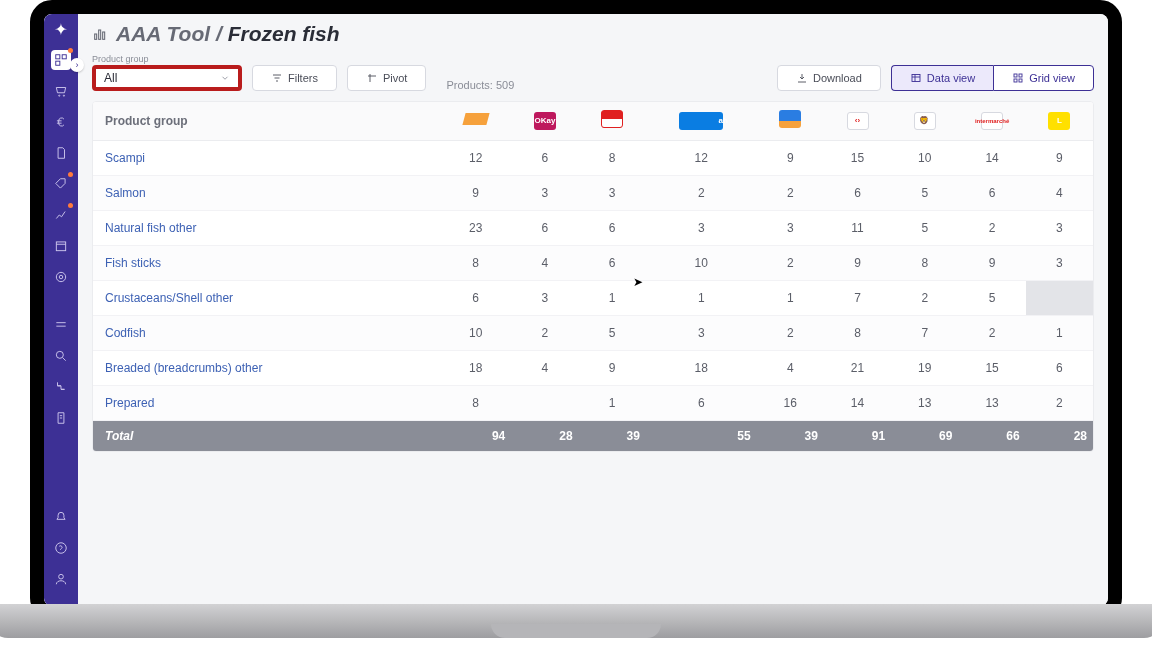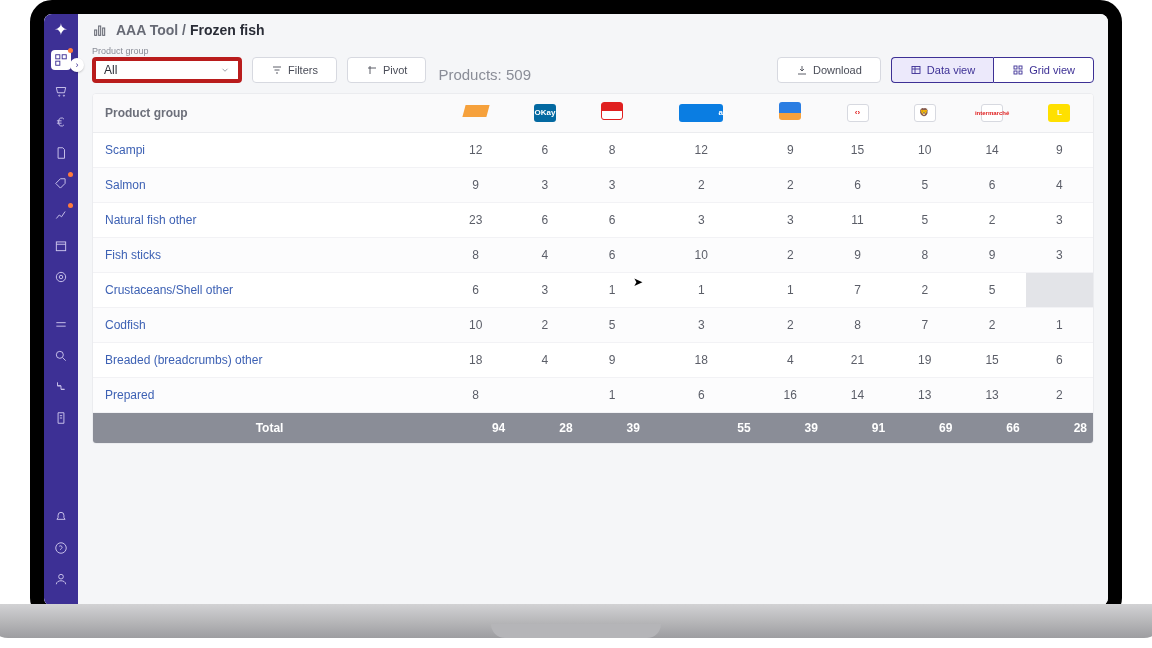--- a/index.html
+++ b/index.html
@@ -16,51 +16,51 @@
   .sidebar .expand { position: absolute; top: 44px; left: 26px; width: 14px; height: 14px; background: #fff; border-radius: 50%; color: #3d3095; font-size: 9px; display: flex; align-items: center; justify-content: center; box-shadow: 0 1px 2px rgba(0,0,0,.2); }
   .side-icon { width: 20px; height: 20px; display: flex; align-items: center; justify-content: center; cursor: pointer; position: relative; }
   .side-icon svg { width: 14px; height: 14px; stroke: currentColor; fill: none; stroke-width: 1.6; }
   .side-icon.active { background: #fff; color: #3d3095; border-radius: 4px; }
   .dot { position: absolute; top: -2px; right: -2px; width: 5px; height: 5px; background: #ff7a3c; border-radius: 50%; }
   .side-gap { flex: 1; }
 
   .main { flex: 1; display: flex; flex-direction: column; overflow: hidden; }
   .header { padding: 8px 14px 0; display: flex; align-items: center; gap: 8px; color: #676a75; }
   .header svg { width: 16px; height: 16px; stroke: currentColor; fill: none; stroke-width: 1.6; }
-  .breadcrumb { font-size: 14px; font-weight: 600; }
+  .breadcrumb { font-size: 21px; font-weight: 600; font-style: italic; }
   .breadcrumb .cur { color: #2a2d37; }
 
   .toolbar { padding: 8px 14px 10px; display: flex; align-items: flex-end; gap: 10px; }
   .pg { display: flex; flex-direction: column; gap: 1px; }
   .pg label { font-size: 9px; color: #8a8d97; }
   .select { width: 150px; height: 26px; border: 4px solid #b91c1c; border-radius: 4px; background: #fff; display: flex; align-items: center; justify-content: space-between; padding: 0 8px; color: #2a2d37; font-size: 12px; cursor: pointer; }
   .btn { height: 26px; border: 1px solid #d7d9e0; border-radius: 4px; background: #fff; display: flex; align-items: center; gap: 5px; padding: 0 18px; color: #4a4d58; font-size: 11px; cursor: pointer; }
   .btn svg { width: 12px; height: 12px; stroke: currentColor; fill: none; stroke-width: 1.8; }
   .btn.primary { border-color: #3d3095; color: #3d3095; margin-top: 10px; }
-  .meta { font-size: 15px; color: #8a8d97; margin-left: 2px; }
+  .meta { font-size: 11px; color: #8a8d97; margin-left: 10px; }
   .spacer { flex: 1; }
   .seg { display: flex; }
   .seg .btn:first-child { border-radius: 4px 0 0 4px; border-right: 0; }
   .seg .btn:last-child { border-radius: 0 4px 4px 0; }
   .seg .btn.selected { background: #ece9fb; color: #3d3095; border-color: #3d3095; }
 
   .grid-wrap { margin: 0 14px; border: 1px solid #ebecef; border-radius: 4px; overflow: hidden; background: #fff; }
   table { width: 100%; border-collapse: collapse; font-size: 12px; color: #5b5e68; }
   thead th { text-align: center; padding: 4px 6px; height: 38px; background: #fafafb; border-bottom: 1px solid #ebecef; }
   thead th:first-child { text-align: left; padding-left: 12px; color: #6c6f7a; font-weight: 600; }
   tbody td { text-align: center; padding: 10px 6px; border-bottom: 1px solid #f2f2f5; }
   tbody td:first-child { text-align: left; padding-left: 12px; color: #3d61b4; cursor: pointer; }
   tbody tr:nth-child(even) td { background: #fcfcfd; }
   tfoot td { background: #8a8d97; color: #fff; font-weight: 600; padding: 8px 6px; text-align: right; }
-  tfoot td:first-child { text-align: center; padding-left: 12px; }
+  tfoot td:first-child { text-align: left; padding-left: 12px; font-style: italic; }
   .empty { background: #e3e4e8; }
 
   .brand { width: 22px; height: 18px; border-radius: 3px; display: inline-flex; align-items: center; justify-content: center; font-size: 8px; font-weight: 700; color: #fff; }
   .b0 { background: #f6a13c; transform: skewX(-15deg); border-radius: 0; width: 24px; height: 12px; }
-  .b1 { background: #0369a1; }
+  .b1 { background: #be185d; }
   .b2 { background: linear-gradient(#e02020 50%,#fff 50%); border:1px solid #e02020; }
   .b3 { background: #0a7de2; padding-left: 44px; }
   .b4 { background: linear-gradient(#2a7de2 60%,#f6a13c 60%); }
   .b5 { background: #fff; border:1px solid #d7d9e0; }
   .b5 span{color:#e02020;}
   .b6 { background: #fff; border:1px solid #d7d9e0; }
   .b6 span{color:#111;}
   .b7 { background: #fff; border:1px solid #d7d9e0; }
   .b7 span{color:#e02020;font-size:6px;}
   .b8 { background: #ffe000; }

